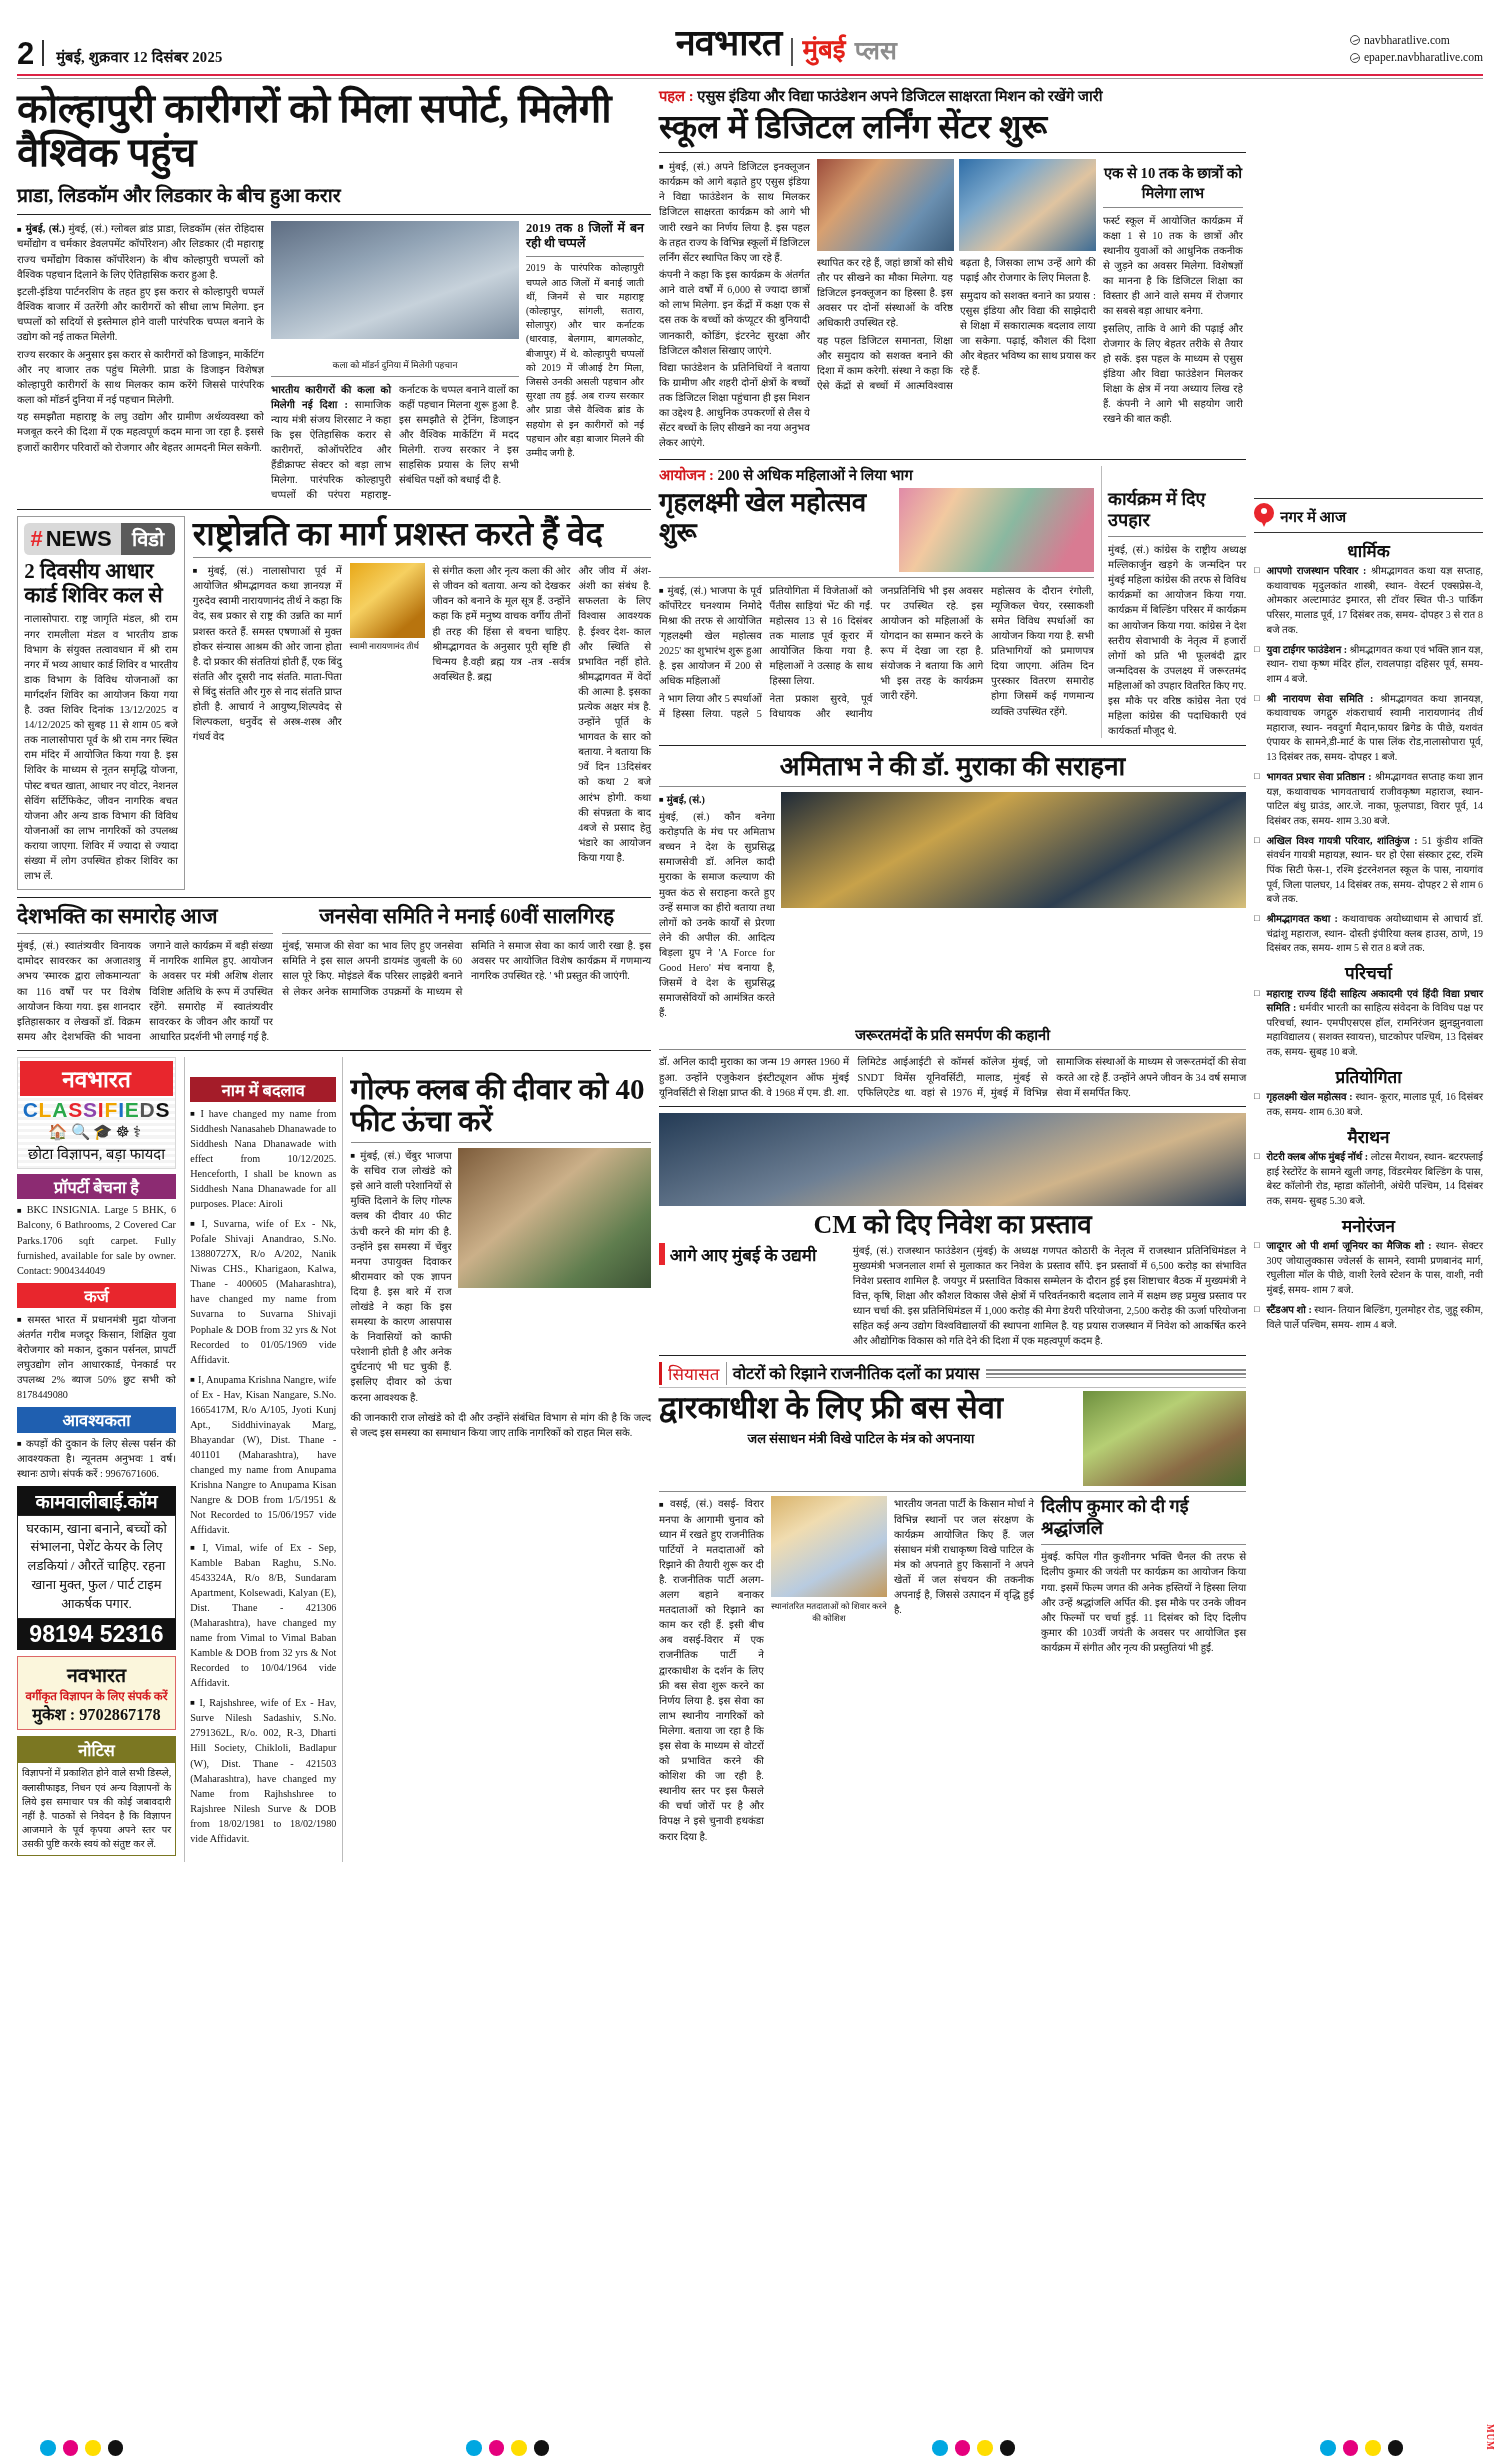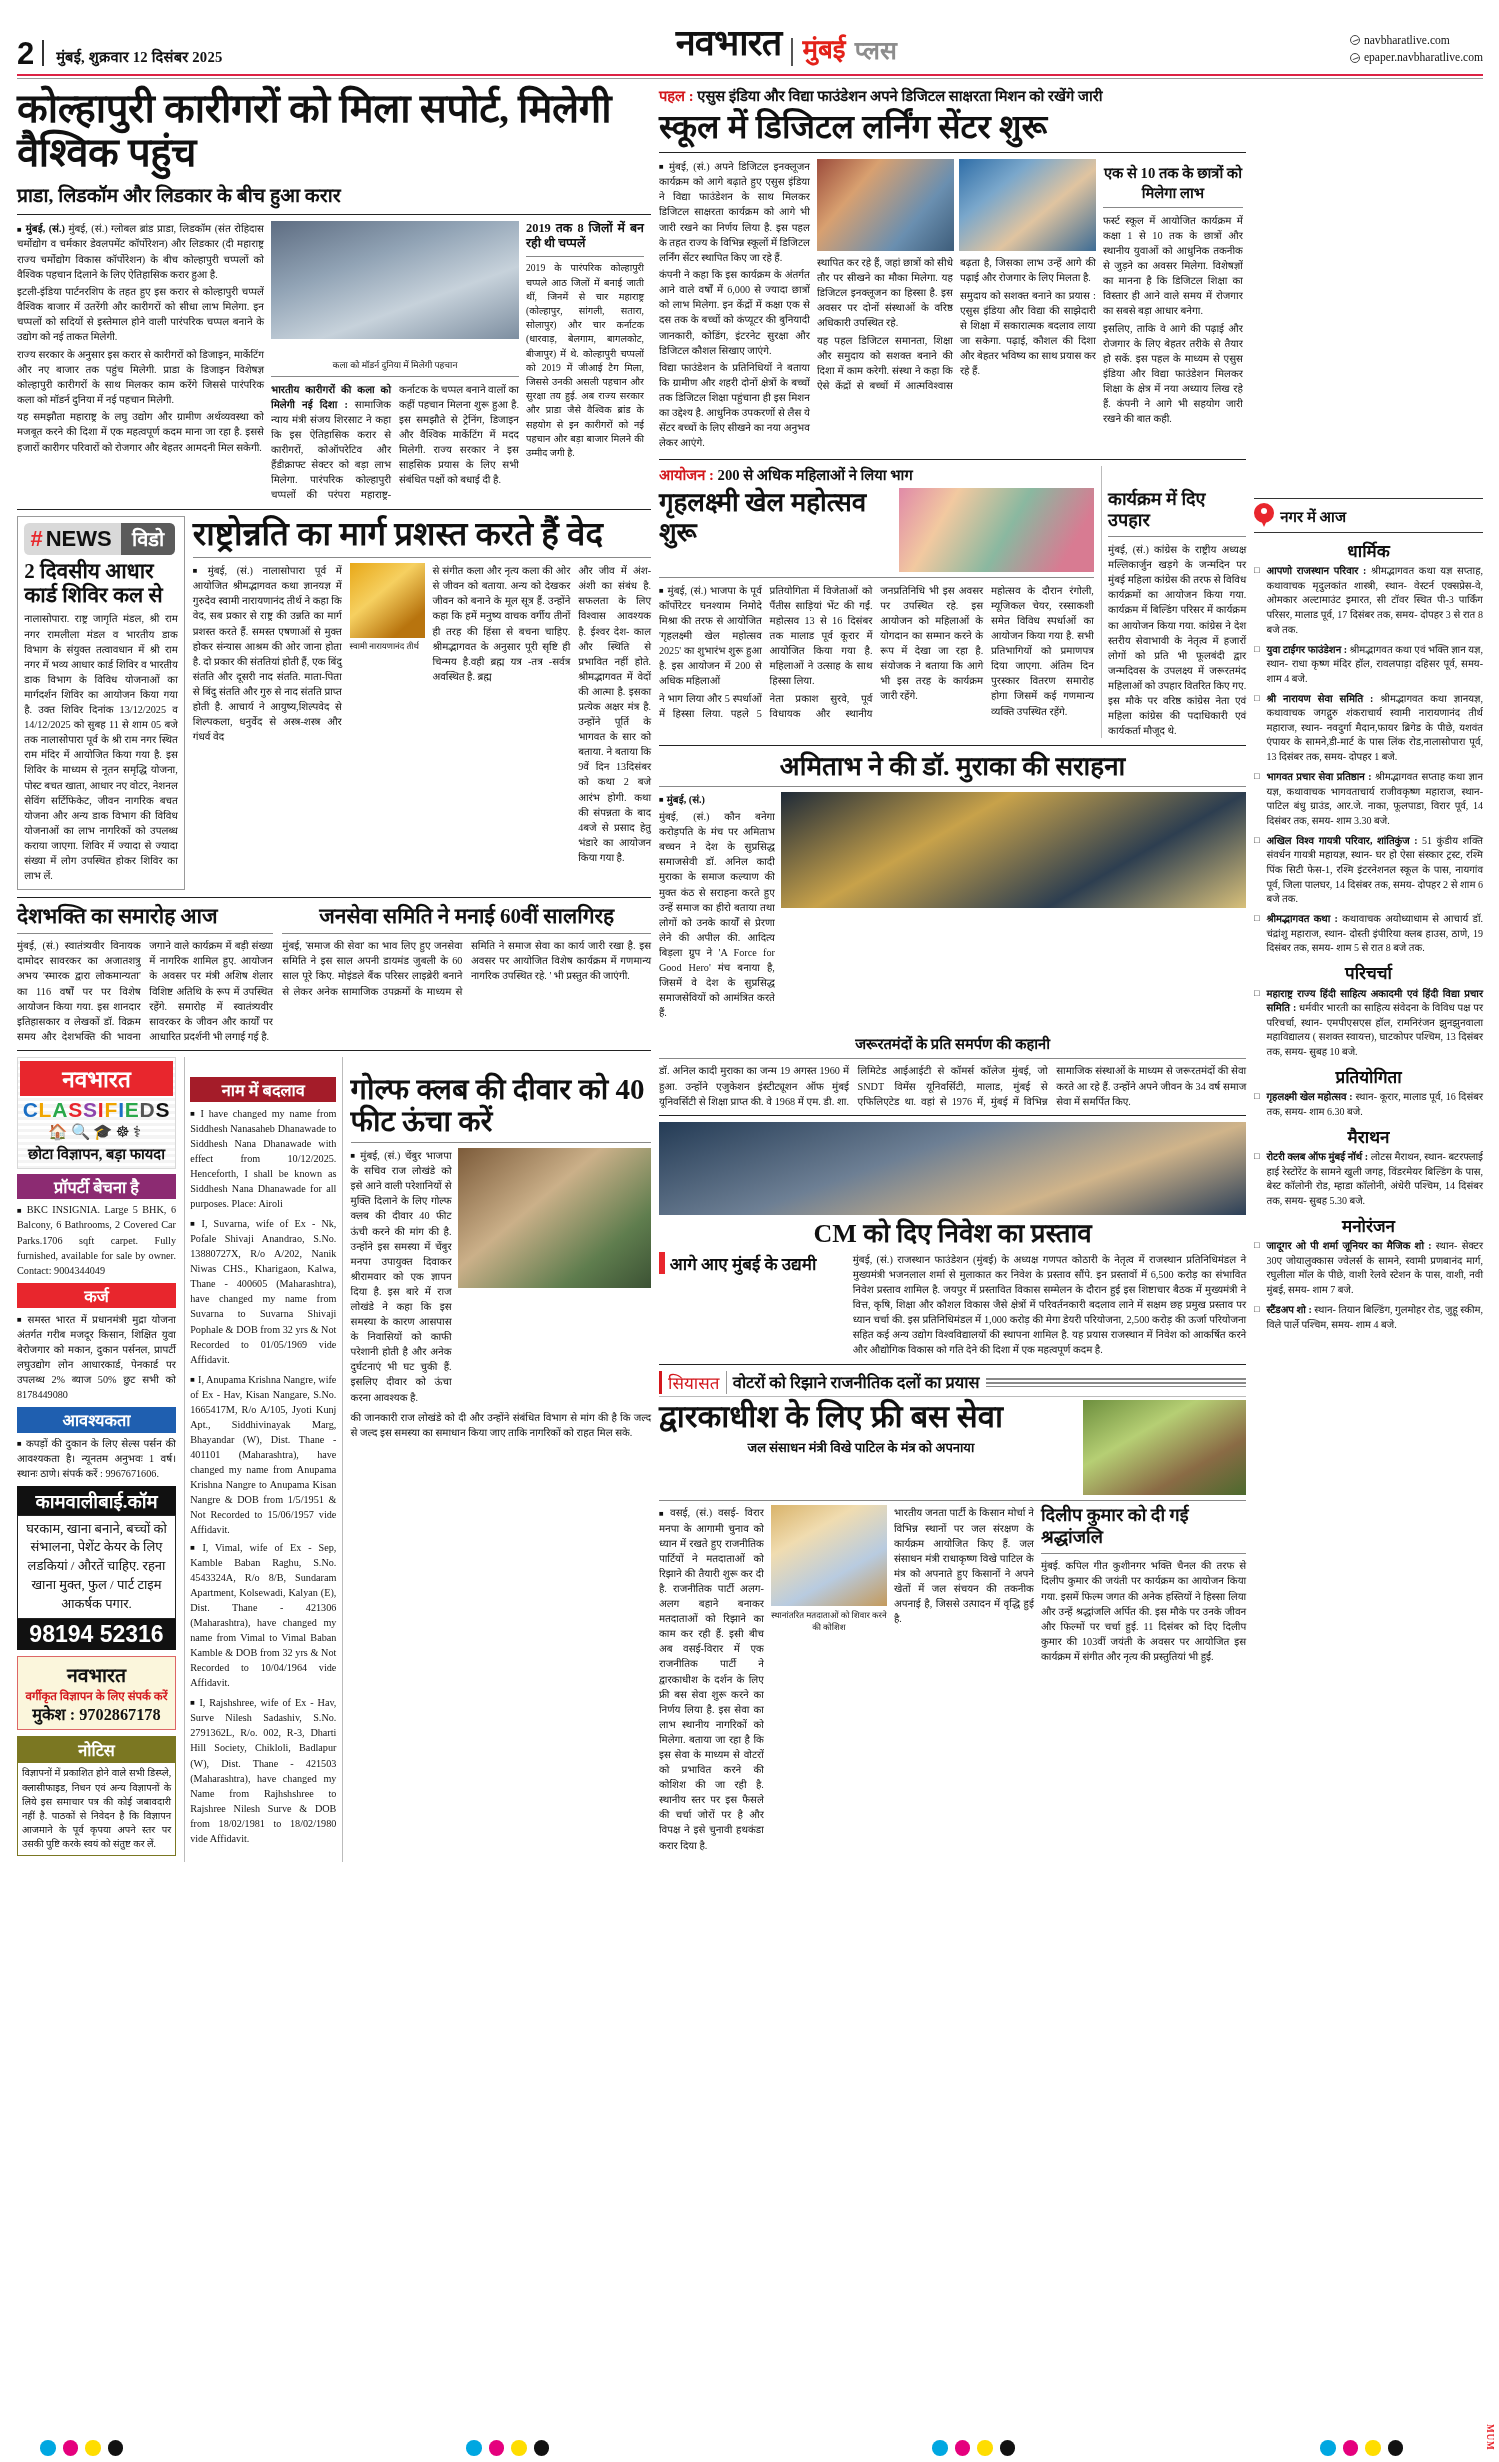--- a/index.html
+++ b/index.html
@@ -83,21 +83,21 @@
   .cl-logo{ text-align:center; border:0.8px solid #d8d8d8; padding:3.1px 1.6px 4.7px; background:
        repeating-linear-gradient(180deg,#fff 0 3.1px,#f4f4f4 3.1px 6.2px); }
   .cl-nav{ background:#e8262d; color:#fff; font-size:22.5px; font-weight:bold; padding:1.6px 0; font-family:"Liberation Sans",sans-serif;}
   .cl-word{ font-family:"Liberation Sans",sans-serif; font-size:21px; font-weight:bold; letter-spacing:0.8px; margin-top:2.3px;}
   .cl-word span:nth-child(1){color:#1b6fc4}.cl-word span:nth-child(2){color:#f0a500}
   .cl-word span:nth-child(3){color:#2aa84a}.cl-word span:nth-child(4){color:#e8262d}
   .cl-word span:nth-child(5){color:#8e44ad}.cl-word span:nth-child(6){color:#e8262d}
   .cl-word span:nth-child(7){color:#f0a500}.cl-word span:nth-child(8){color:#1b6fc4}
   .cl-word span:nth-child(9){color:#2aa84a}.cl-word span:nth-child(10){color:#555}
   .cl-icons{ font-size:15.5px; letter-spacing:3.1px; margin:1.6px 0;}
-  .cl-tag{ font-size:14.7px; font-weight:bold; }
+  .cl-tag{ font-size:14.7px; font-weight:normal; }
   .cat{ color:#fff; text-align:center; font-weight:bold; font-size:16.3px; padding:1.6px 0; margin:5.4px 0 3.1px; font-family:"Liberation Serif",serif;}
   .cat.purple{background:#8c2b72}.cat.red{background:#e8262d}.cat.blue{background:#1f5fb0}
   .cat.dark{background:#111}.cat.olive{background:#7b7722}.cat.maroon{background:#a41c29}
   .box-k{ border:0.8px solid #222; text-align:center; font-size:13px; line-height:1.45; padding:3.9px 3.1px;}
   .phone-blk{ background:#111; color:#fff; text-align:center; font-family:"Liberation Sans",sans-serif; font-weight:bold; font-size:23px; padding:2.3px 0;}
   .contactbox{ border:0.8px solid #d66; background:#fbf6dc; text-align:center; padding:3.9px 3.1px; margin-top:6.2px;}
   .contactbox .t1{ font-size:19.4px; font-weight:bold;}
   .contactbox .t2{ font-size:11.6px; font-weight:bold; color:#d3171c;}
   .contactbox .t3{ font-size:16.3px; font-weight:bold;}
   .noticebox{ border:0.8px solid #7b7722; margin-top:6.2px; }
@@ -381,21 +381,21 @@
         <div class="hr-t"></div>
         <div style="display:flex; gap:6.2px;">
           <div class="txt" style="width:116px;">
             <p class="sq"><b>मुंबई, (सं.)</b></p>
             <p>मुंबई, (सं.) कौन बनेगा करोड़पति के मंच पर अमिताभ बच्चन ने देश के सुप्रसिद्ध समाजसेवी डॉ. अनिल कादी मुराका के समाज कल्याण की मुक्त कंठ से सराहना करते हुए उन्हें समाज का हीरो बताया तथा लोगों को उनके कार्यों से प्रेरणा लेने की अपील की. आदित्य बिड़ला ग्रुप ने 'A Force for Good Hero' मंच बनाया है, जिसमें वे देश के सुप्रसिद्ध समाजसेवियों को आमंत्रित करते हैं.</p>
           </div>
           <div style="flex:1;">
             <div class="ph amit" style="height:116px;"></div>
           </div>
         </div>
-        <h3 class="head-xs" style="text-align:center;margin-top:13px;font-size:14.7px;">जरूरतमंदों के प्रति समर्पण की कहानी</h3>
+        <h3 class="head-xs" style="text-align:center;margin-top:4px;font-size:14.7px;">जरूरतमंदों के प्रति समर्पण की कहानी</h3>
         <div class="hr-t"></div>
         <div class="txt cols3">डॉ. अनिल कादी मुराका का जन्म 19 अगस्त 1960 में हुआ. उन्होंने एजुकेशन इंस्टीट्यूशन ऑफ मुंबई यूनिवर्सिटी से शिक्षा प्राप्त की. वे 1968 में एम. डी. शा. लिमिटेड आईआईटी से कॉमर्स कॉलेज मुंबई, जो SNDT विमेंस यूनिवर्सिटी, मालाड, मुंबई से एफिलिएटेड था. वहां से 1976 में, मुंबई में विभिन्न सामाजिक संस्थाओं के माध्यम से जरूरतमंदों की सेवा करते आ रहे हैं. उन्होंने अपने जीवन के 34 वर्ष समाज सेवा में समर्पित किए.</div>
       </div>
 
       <div class="hr-b"></div>
 
       <div style="margin-top:1.6px;">
         <div class="ph cm" style="height:93px;"></div>
         <h2 class="head-m" style="text-align:center;margin-top:3.9px;">CM को दिए निवेश का प्रस्ताव</h2>
         <div style="display:flex; gap:7.8px; align-items:flex-start; margin-top:3.1px;">

